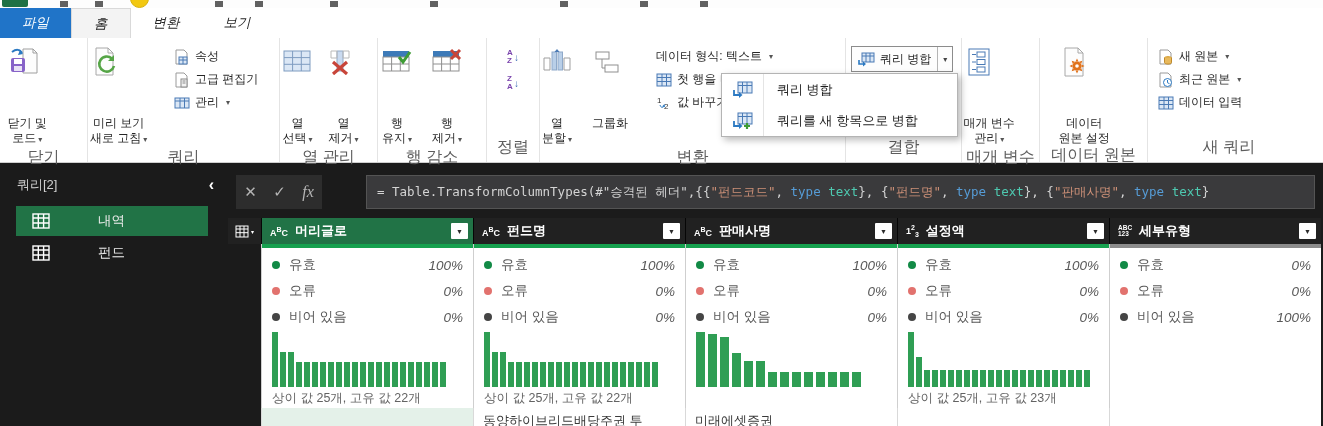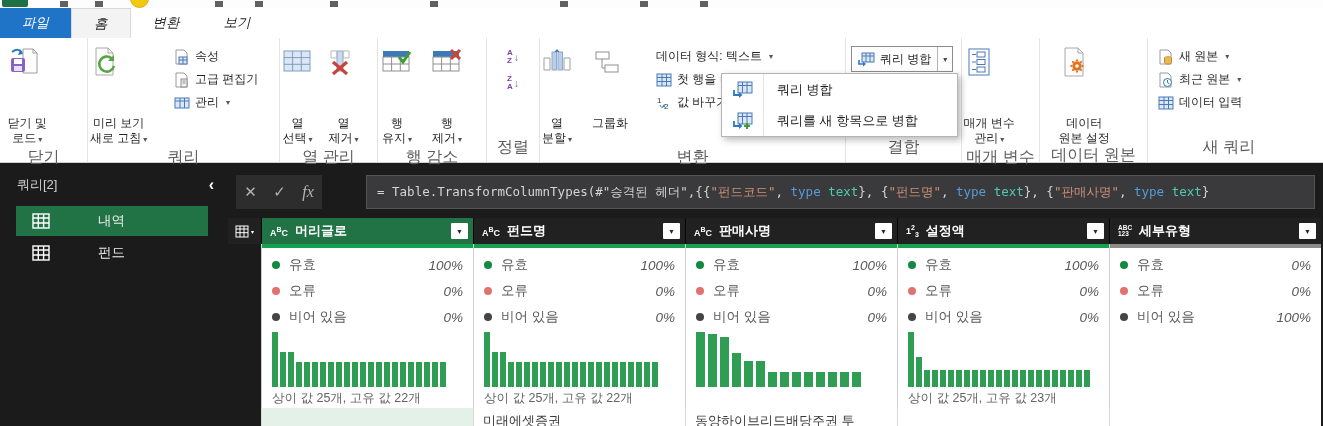--- a/index.html
+++ b/index.html
@@ -702,22 +702,22 @@
     <div class="hist" style="column-gap: 3px;"></div>
     <div class="cap"></div>
   </div>
 </div>
       </div>
 
       <div class="prow">
         <div class="gcornerb"></div>
         <div class="prowcells">
           <div class="pc sel"></div>
+          <div class="pc">동양하이브리드배당주권 투</div>
           <div class="pc">미래에셋증권</div>
-          <div class="pc">동양하이브리드배당주권 투</div>
           <div class="pc"></div>
           <div class="pc"></div>
         </div>
       </div>
 
     </div>
   </div>
 </div>
 
 </body></html>

